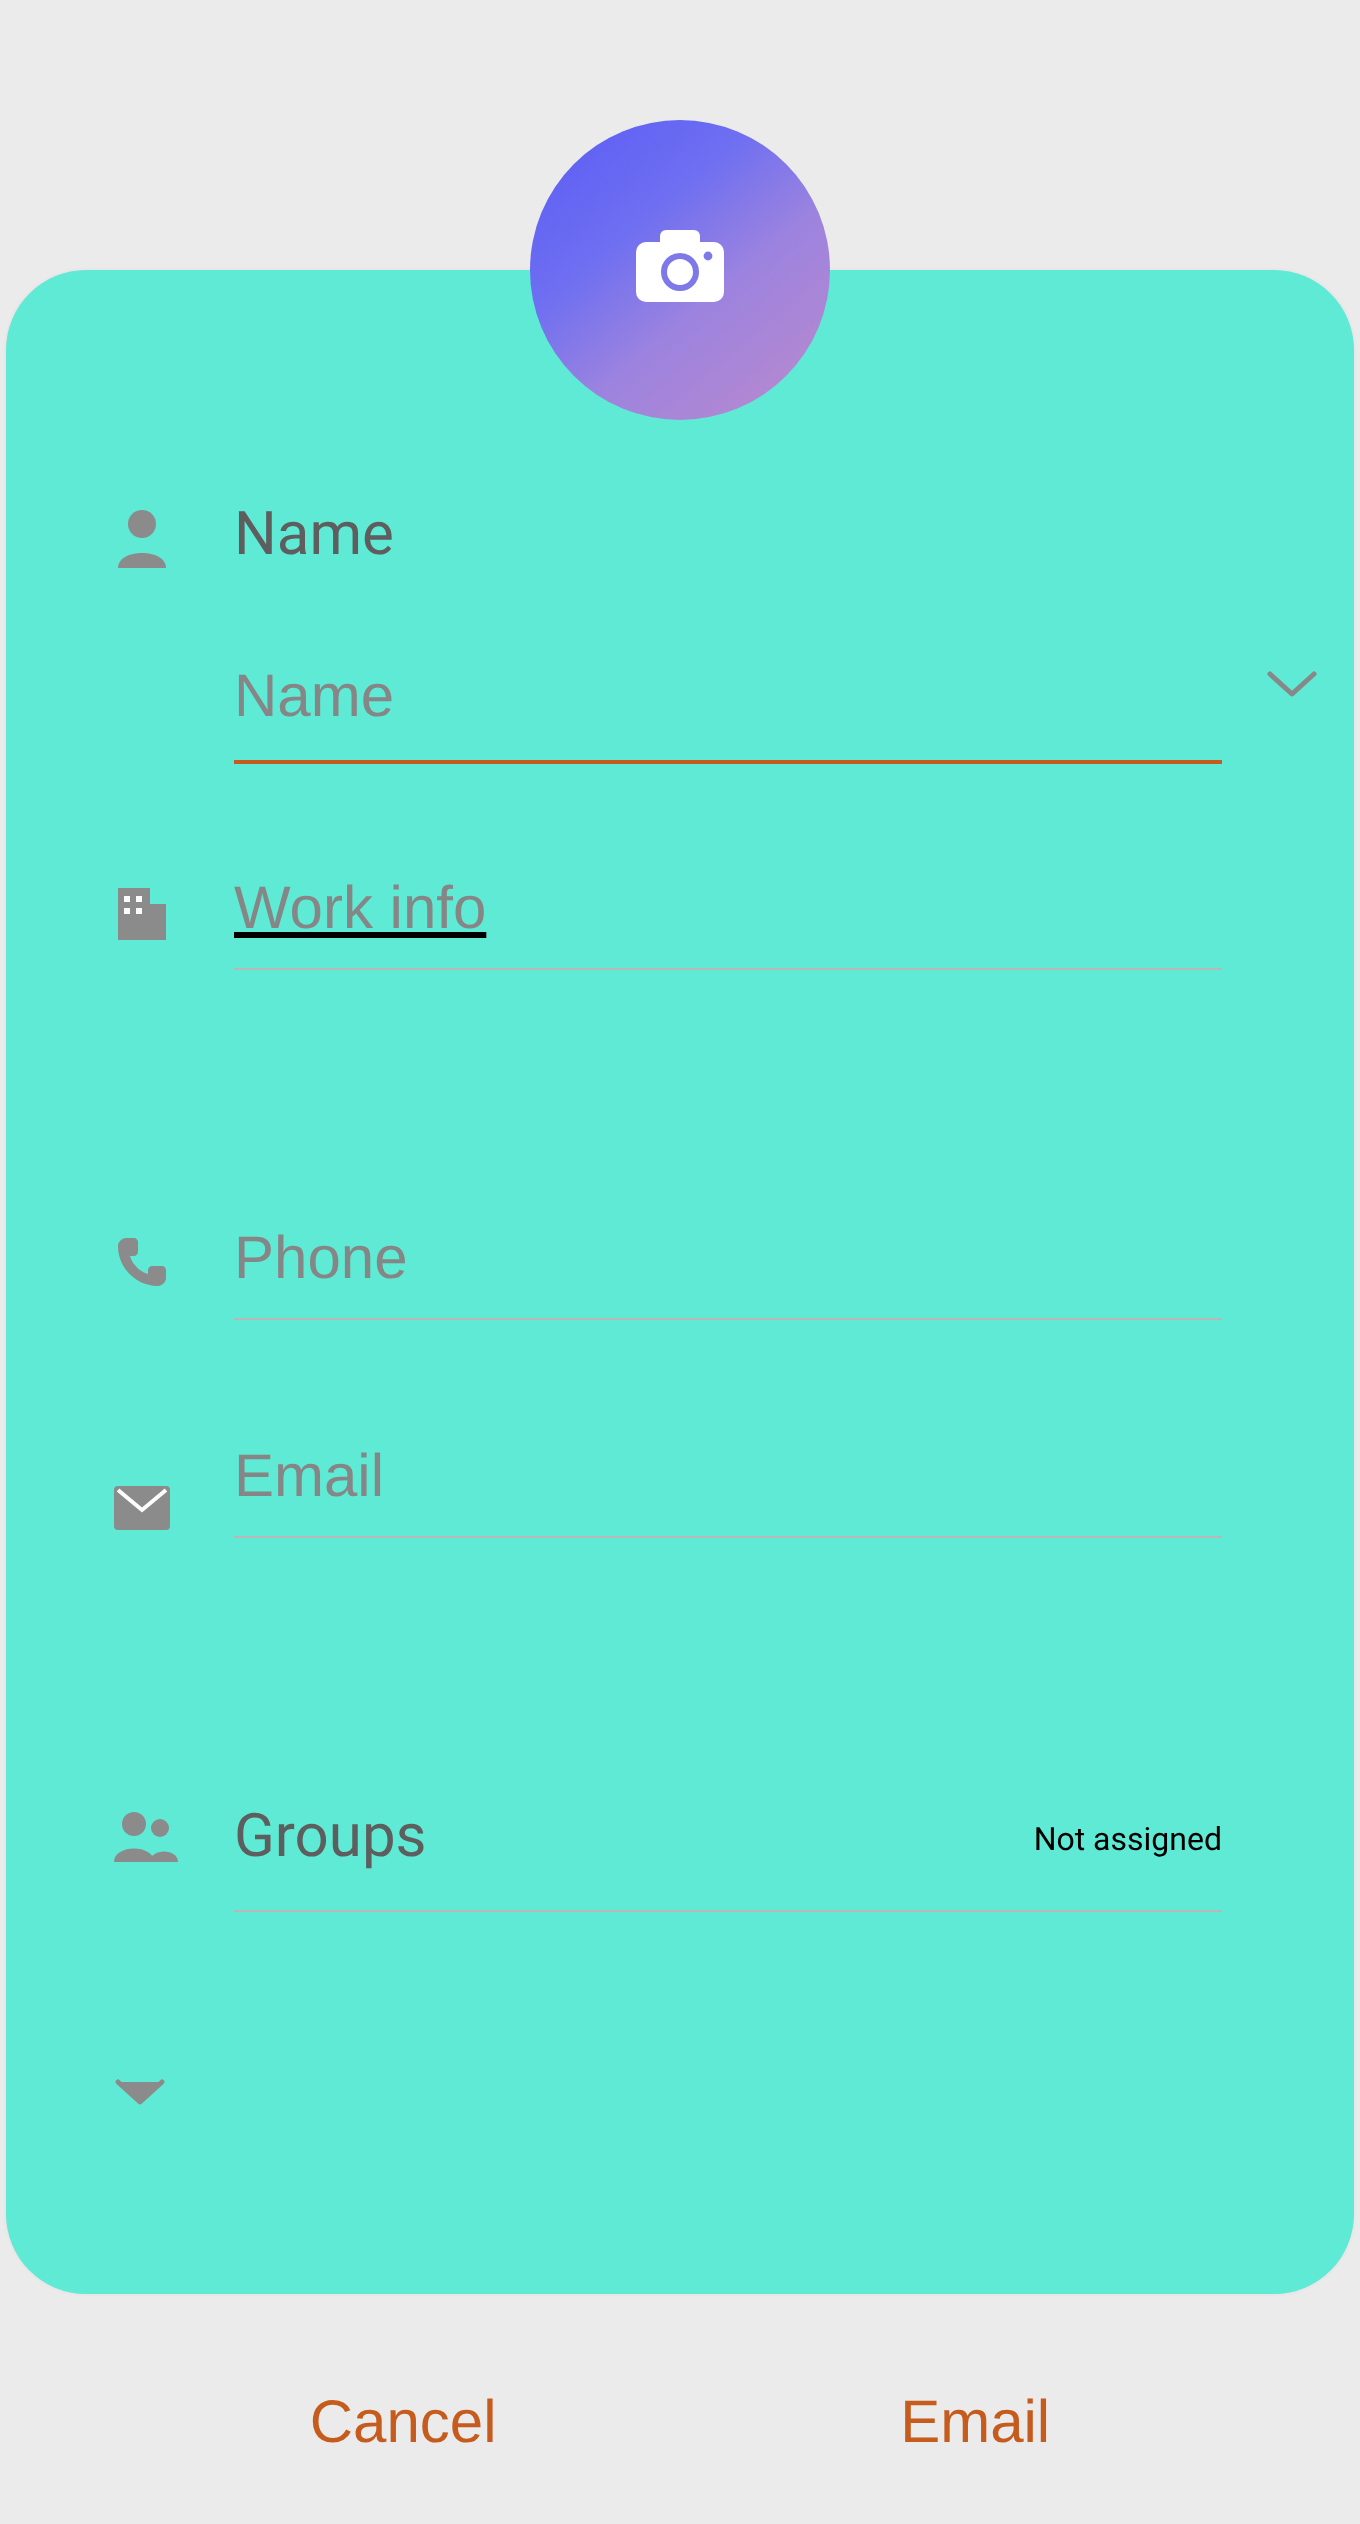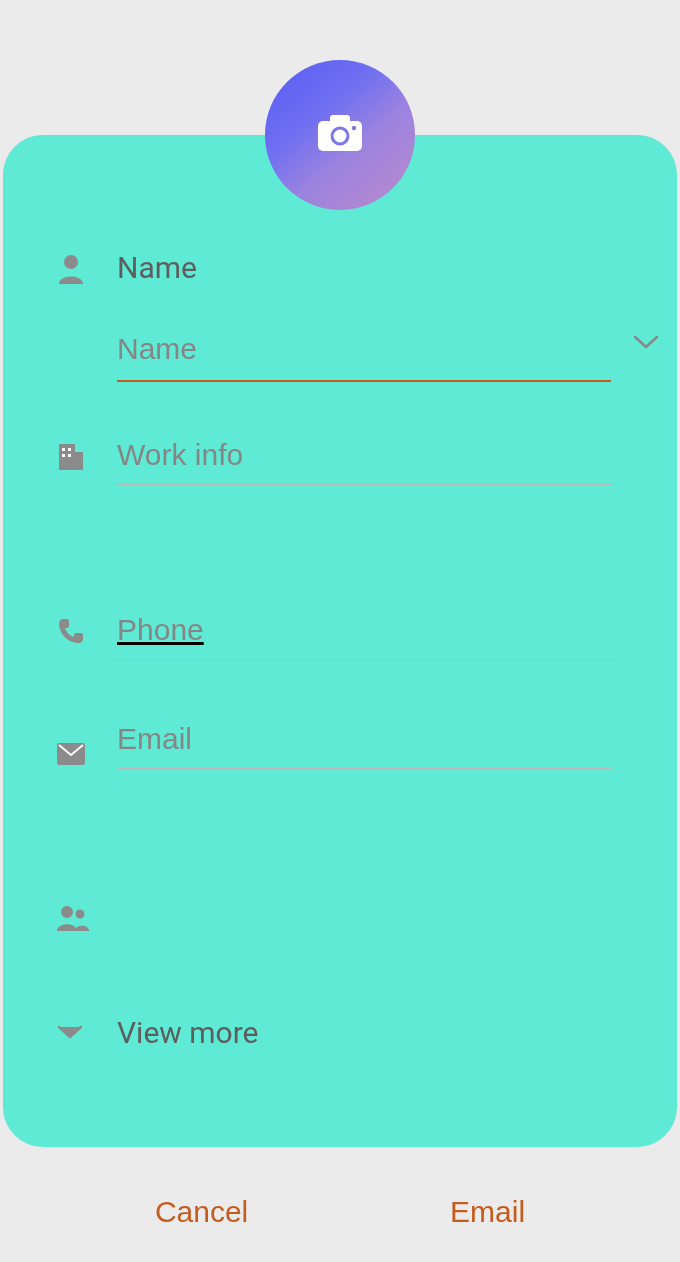--- a/index.html
+++ b/index.html
@@ -202,36 +202,36 @@
             <rect x="2" y="2" width="16" height="26"></rect>
             <rect x="18" y="10" width="8" height="18"></rect>
             <rect x="5" y="6" width="3" height="3" fill="#fcfcfc"></rect>
             <rect x="11" y="6" width="3" height="3" fill="#fcfcfc"></rect>
             <rect x="5" y="12" width="3" height="3" fill="#fcfcfc"></rect>
             <rect x="11" y="12" width="3" height="3" fill="#fcfcfc"></rect>
           </svg>
         </span>
       </div>
       <div class="content-col">
-        <div class="field" style="padding-top:0;">
+        <div class="field" style="padding-top:0;text-decoration:underline;">
           <input type="text" placeholder="Work info" style="">
         </div>
       </div>
     </div>
 
     <div class="row section-phone">
       <div class="icon-col">
         <span>
           <svg width="28" height="28" viewBox="0 0 28 28">
             <path d="M6 2 C4 2 2 4 2 6 C2 17 11 26 22 26 C24 26 26 24 26 22 L26 18 C26 17 25 16 24 16 L19 16 C18 16 17 17 17 18 L17 20 C13 19 9 15 8 11 L10 11 C11 11 12 10 12 9 L12 4 C12 3 11 2 10 2 Z"></path>
           </svg>
         </span>
       </div>
       <div class="content-col">
-        <div class="field" style="padding-top:0;text-decoration:underline;">
+        <div class="field" style="padding-top:0;">
           <input type="text" placeholder="Phone" style="">
         </div>
       </div>
     </div>
 
     <div class="row section-email">
       <div class="icon-col">
         <span>
           <svg width="28" height="22" viewBox="0 0 28 22">
             <rect x="0" y="0" width="28" height="22" rx="2"></rect>
@@ -250,32 +250,35 @@
       <div class="icon-col">
         <span>
           <svg width="32" height="26" viewBox="0 0 32 26">
             <circle cx="10" cy="7" r="6"></circle>
             <circle cx="23" cy="9" r="4.5"></circle>
             <path d="M0 26 C0 17 20 17 20 26 Z"></path>
             <path d="M18 26 C18 19 32 19 32 26 Z"></path>
           </svg>
         </span>
       </div>
+      <div class="content-col">
+        <div class="groups-field">
+          <span class="label-text">Groups</span>
+          <span class="value-accent">Not assigned</span>
+        </div>
+      </div>
     </div>
 
     <div class="row view-more">
       <div class="icon-col">
         <span>
           <svg width="26" height="16" viewBox="0 0 26 16" fill="none" stroke="#8b8b8b" stroke-width="2.5" stroke-linecap="round" stroke-linejoin="round">
             <polyline points="2,3 13,13 24,3"></polyline>
           </svg>
         </span>
-      </div>
-      <div class="content-col">
-        <span class="label-text">View more</span>
       </div>
     </div>
 
   </div>
 </div>
 
 <div class="bottom-bar">
   <button class="bottom-btn">Cancel</button>
   <button class="bottom-btn">Email</button>
 </div>

